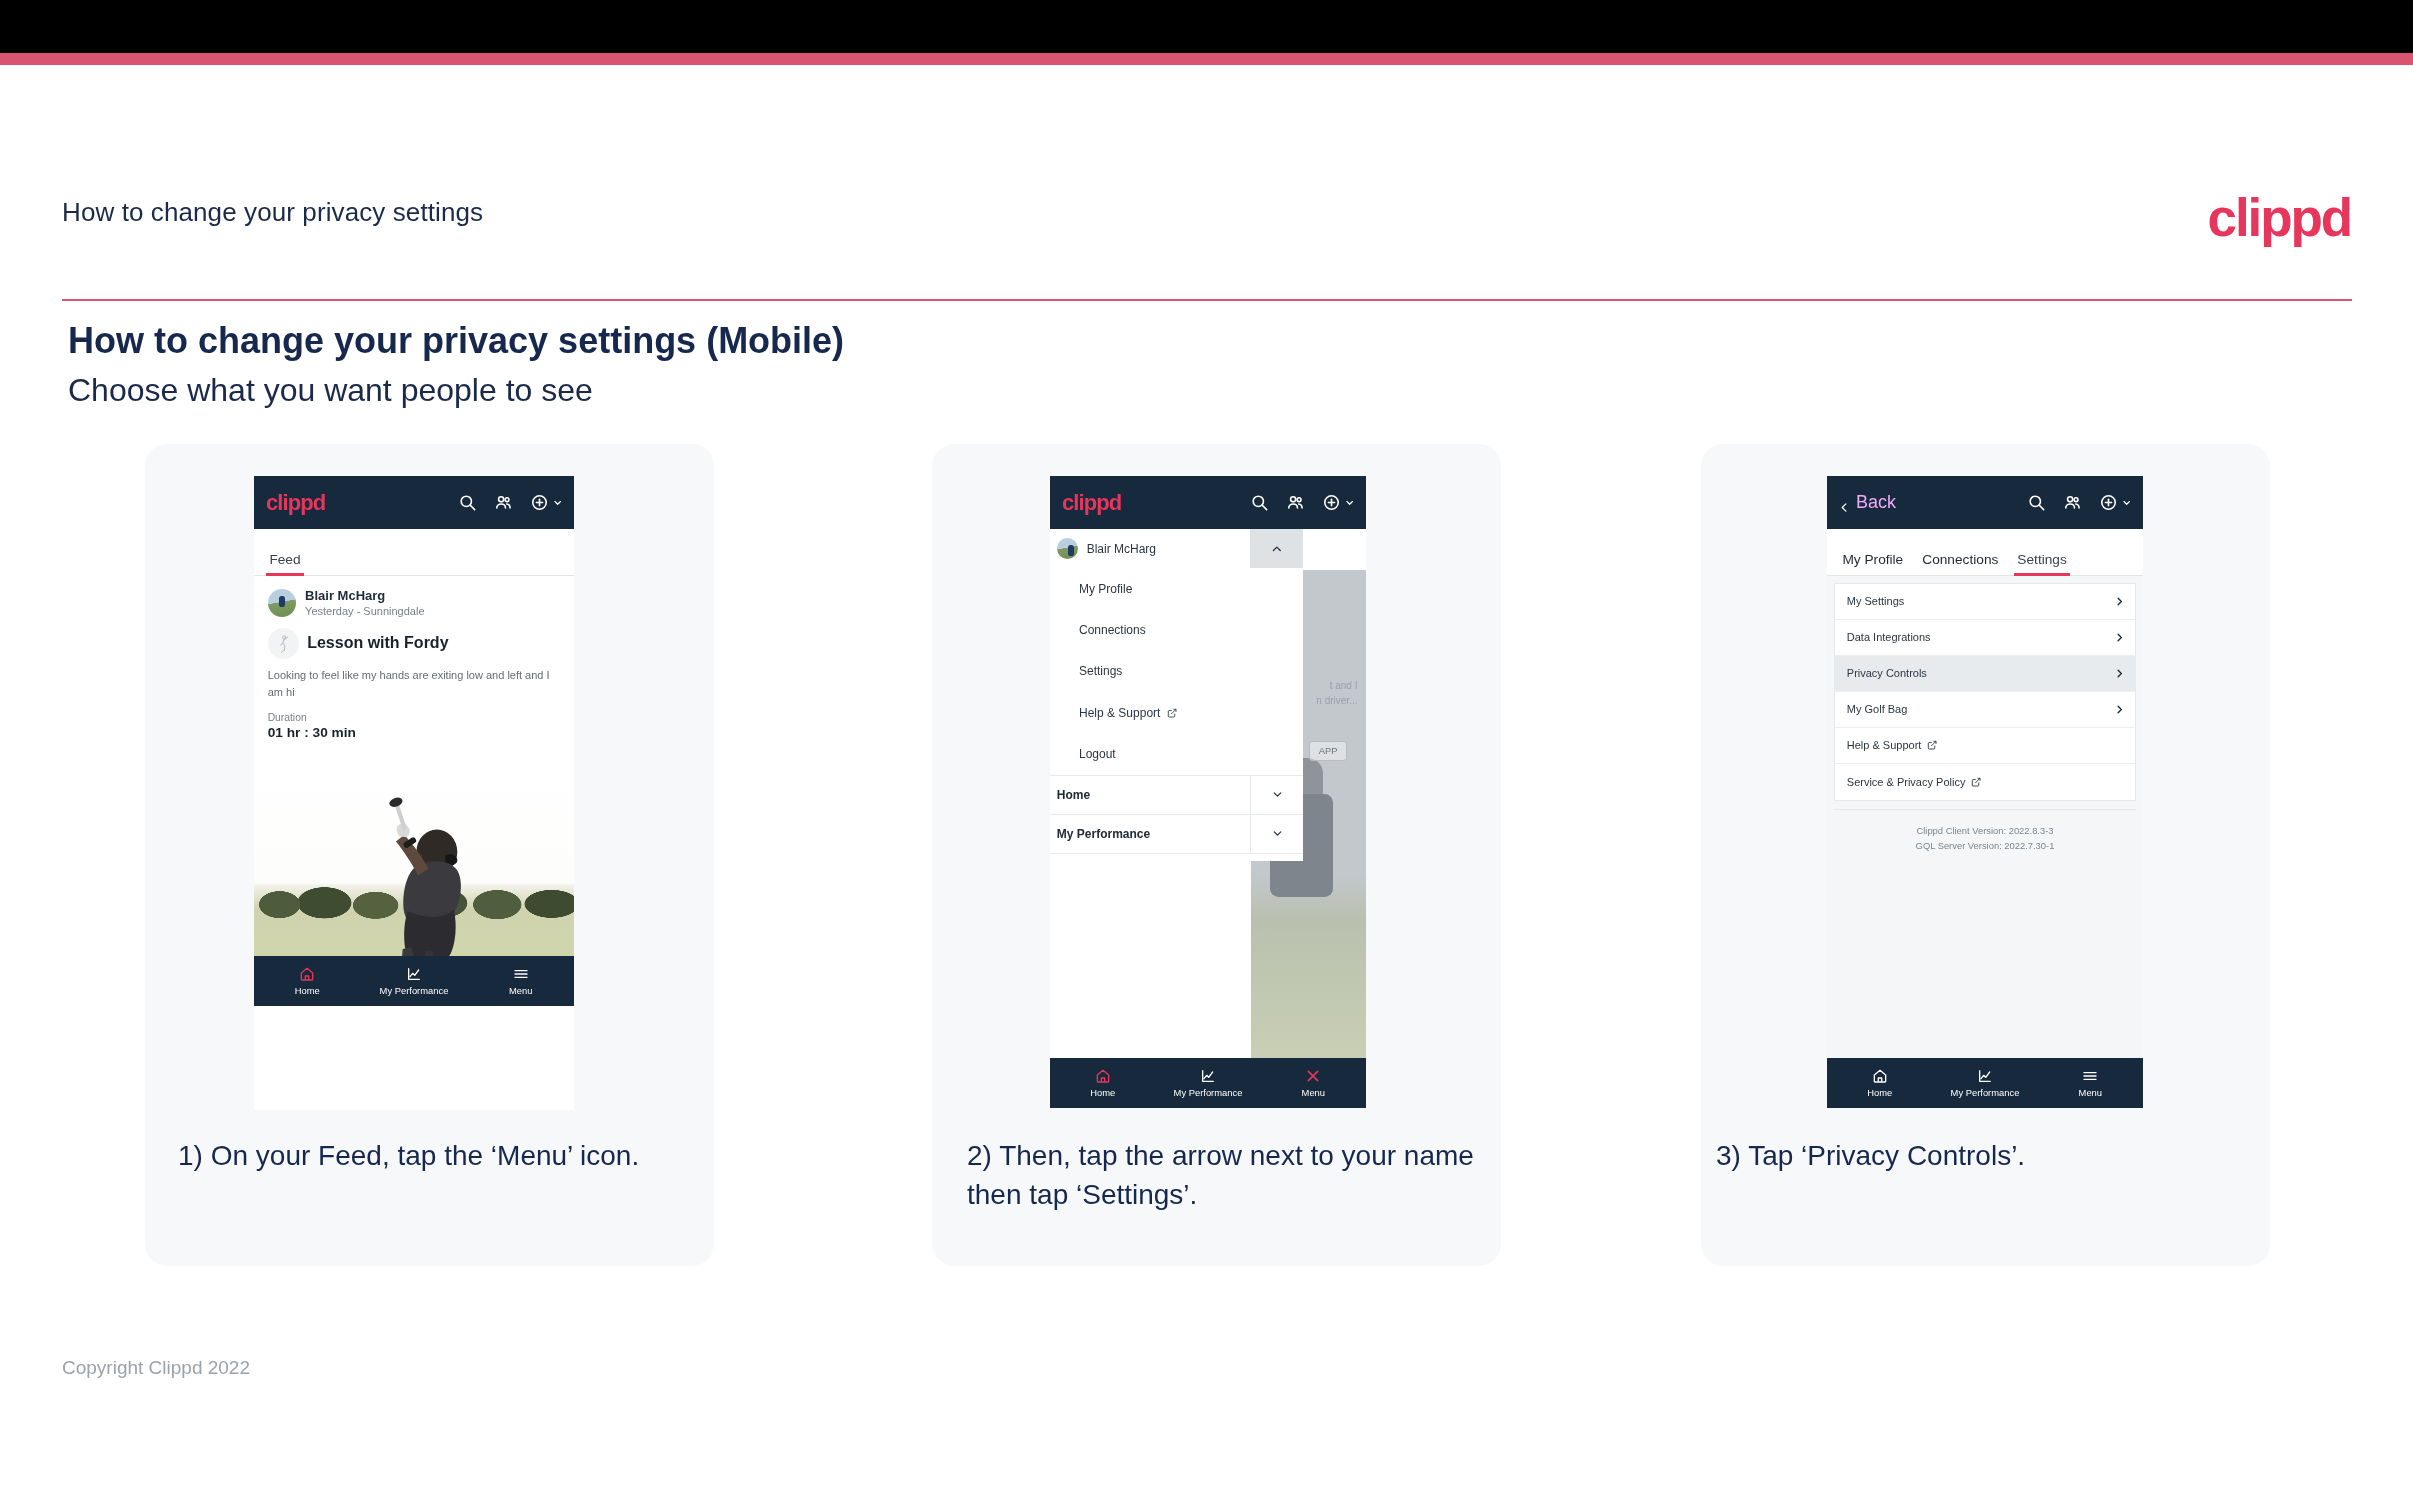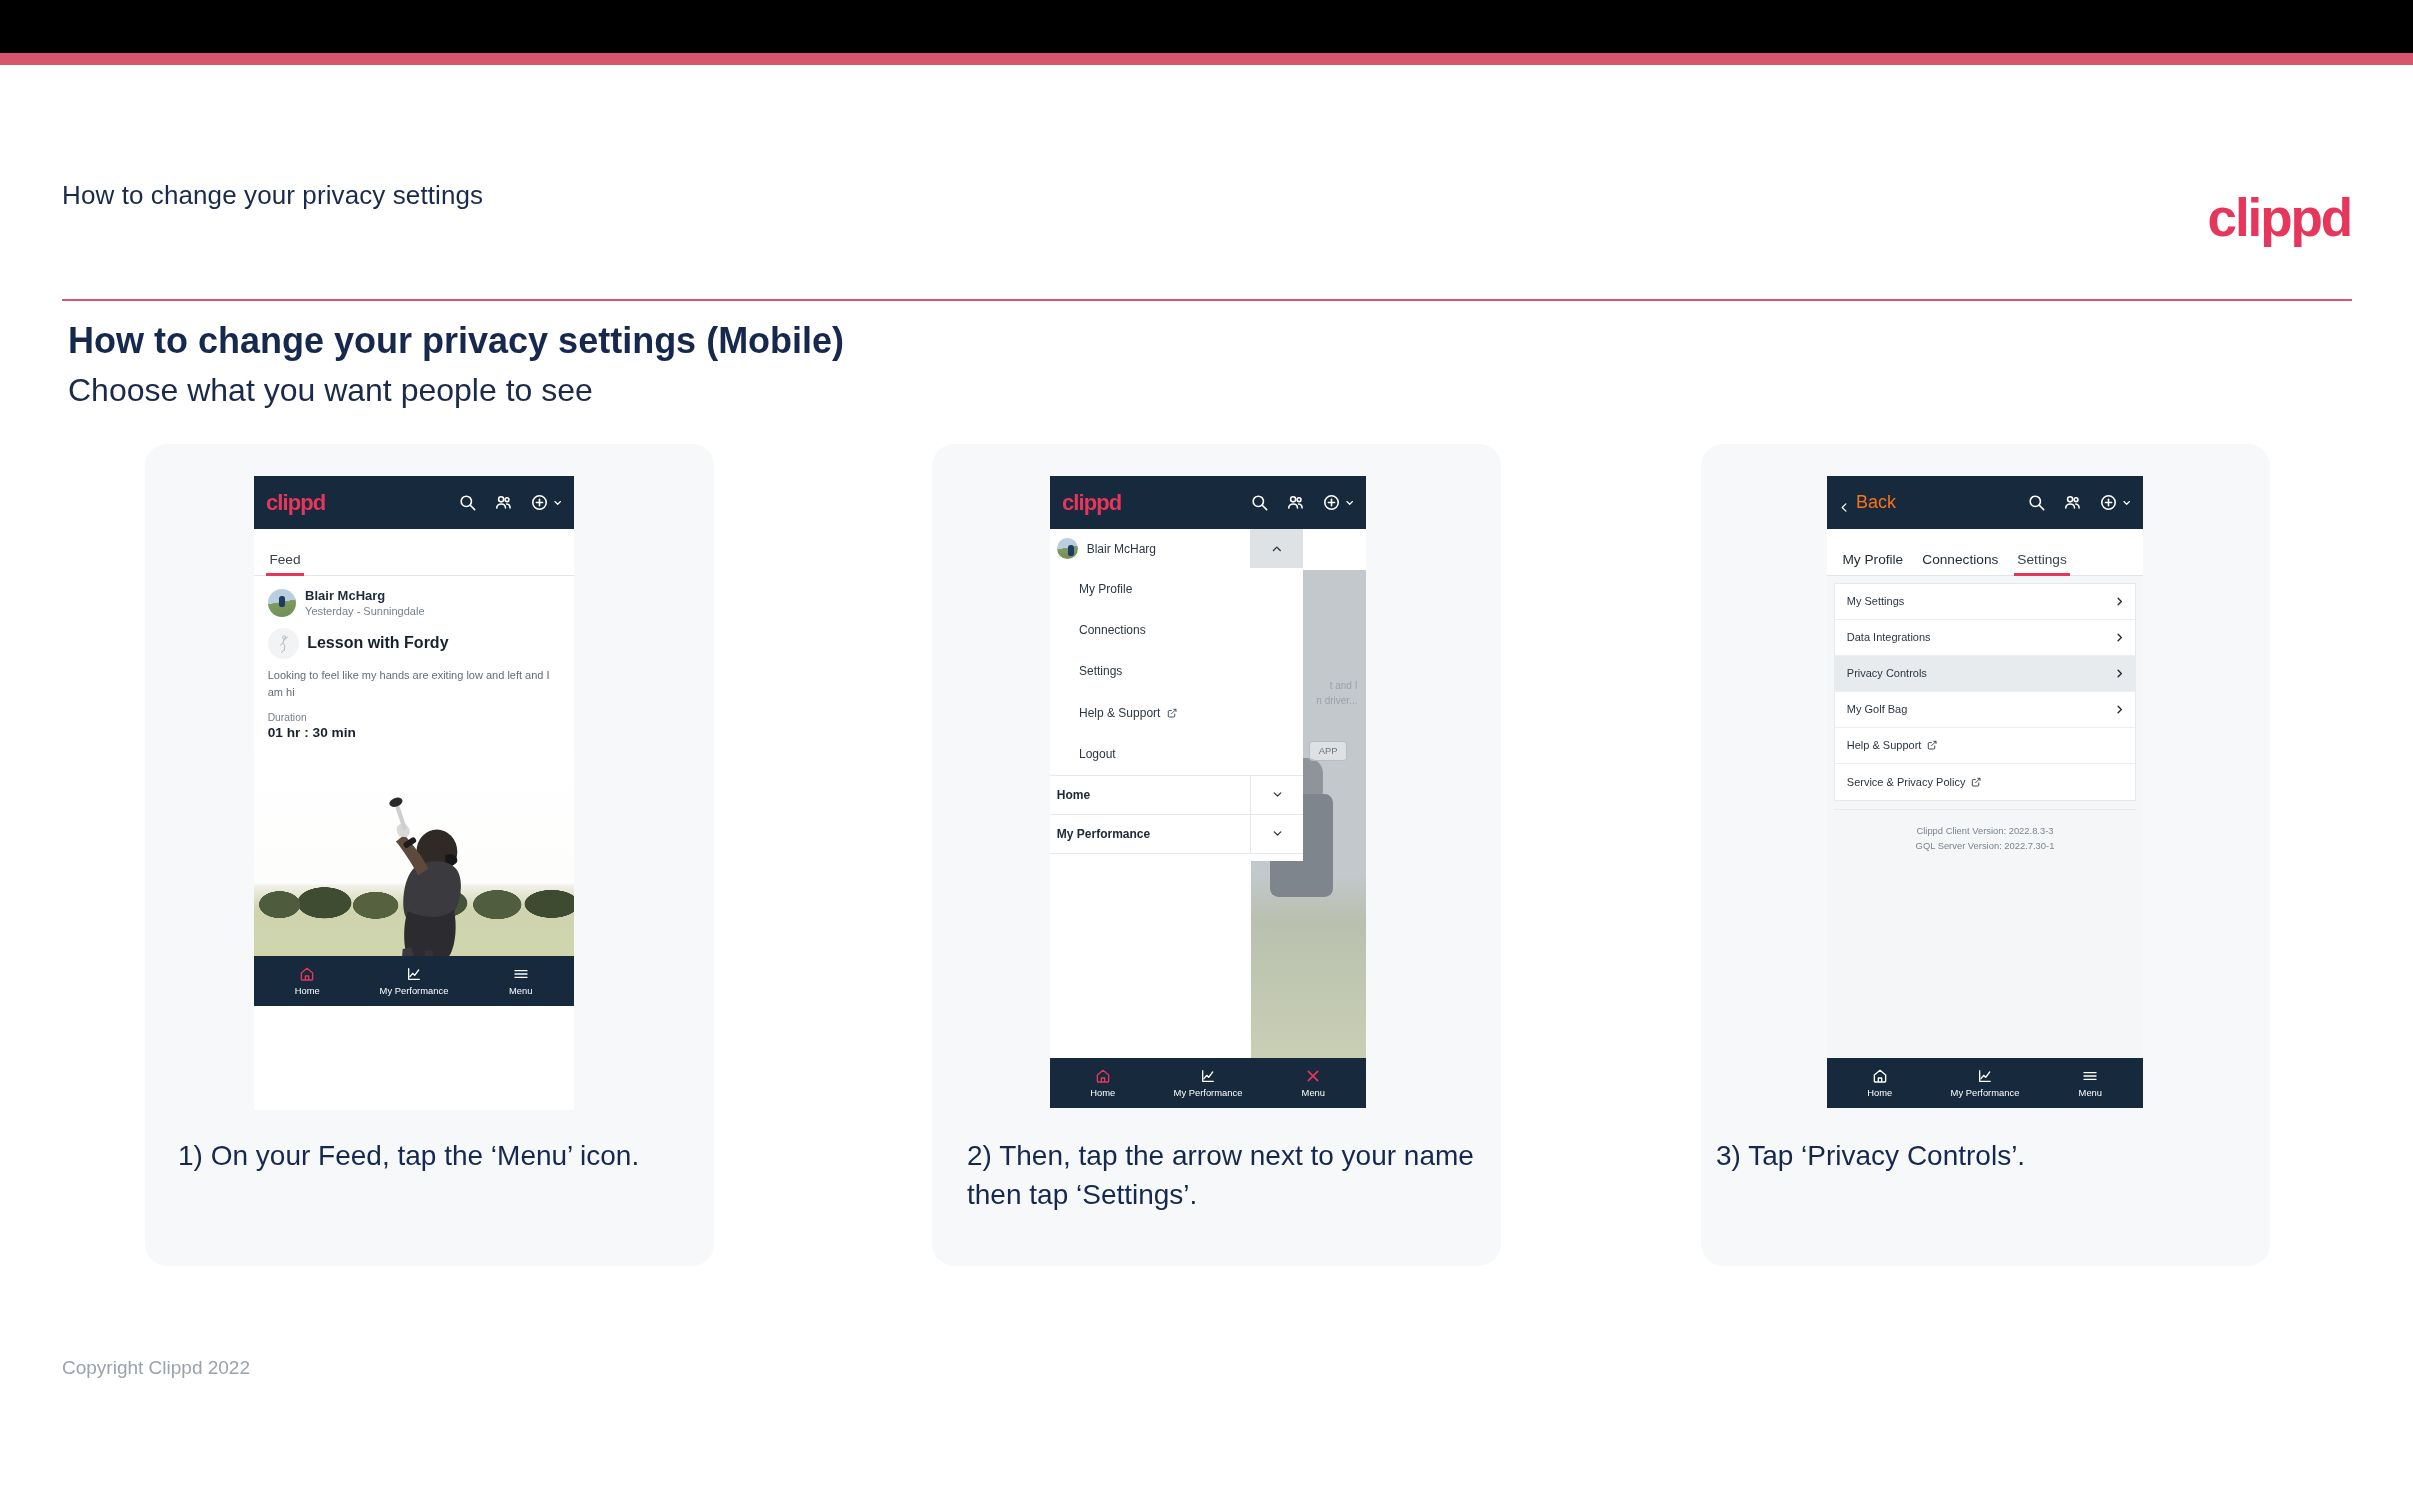--- a/index.html
+++ b/index.html
@@ -11,21 +11,21 @@
   }
   .slide { position: relative; width: 2413px; height: 1508px; background: #ffffff; }
 
   
   .topbar-black { position: absolute; left: 0; top: 0; width: 2413px; height: 53px; background: #000000; }
   .topbar-pink  { position: absolute; left: 0; top: 53px; width: 2413px; height: 12px; background: #d9546e; }
 
   
   .header { position: absolute; left: 0; top: 65px; width: 2413px; height: 171px; }
   .header-title {
-    position: absolute; left: 62px; top: 115px;
+    position: absolute; left: 62px; top: 132px;
     font-size: 26px; font-weight: 400; color: #1b2a4a; letter-spacing: 0.1px;
   }
   .header-logo {
     position: absolute; right: 62px; top: 126px;
     font-size: 53px; font-weight: 700; color: #e6365c;
     letter-spacing: -2.1px; line-height: 1;
   }
   .header-rule {
     position: absolute; left: 62px; top: 234px; width: 2290px; height: 1.7px; background: #d9546e;
   }
@@ -58,21 +58,21 @@
   .phone-1 { left: 109px; width: 320px; height: 634px; }
   .phone-2 { left: 118px; width: 316px; height: 632px; }
   .phone-3 { left: 126px; width: 316px; height: 632px; }
 
   
   .app-bar {
     position: relative; width: 100%; height: 53px; background: #17293c;
     display: flex; align-items: center; padding: 0 12px;
   }
   .app-logo { font-size: 22px; font-weight: 700; color: #e6365c; letter-spacing: -0.9px; }
-  .app-back { display: flex; align-items: flex-end; gap: 6px; color: #f97316; font-size: 18px; }
+  .app-back { display: flex; align-items: flex-end; gap: 6px; color: #f0abfc; font-size: 18px; }
   .app-bar-icons { margin-left: auto; display: flex; align-items: center; gap: 17px; }
   .ic { width: 19px; height: 19px; display: block; }
   .ic path, .ic circle, .ic line, .ic rect, .ic polyline { stroke: #ffffff; }
 
   
   .tabs { display: flex; align-items: flex-end; height: 47px; border-bottom: 0.9px solid #e2e5e8; background:#fff; }
   .tab { font-size: 13.7px; color: #66707a; padding: 0 0 7.7px 0; margin-left: 15.4px; position: relative; }
   .tab.active { color: #3a424c; }
   .tab.active::after {
     content: ""; position: absolute; left: -3.4px; right: -3.4px; bottom: -0.9px; height: 3.4px; background: #e6365c;

